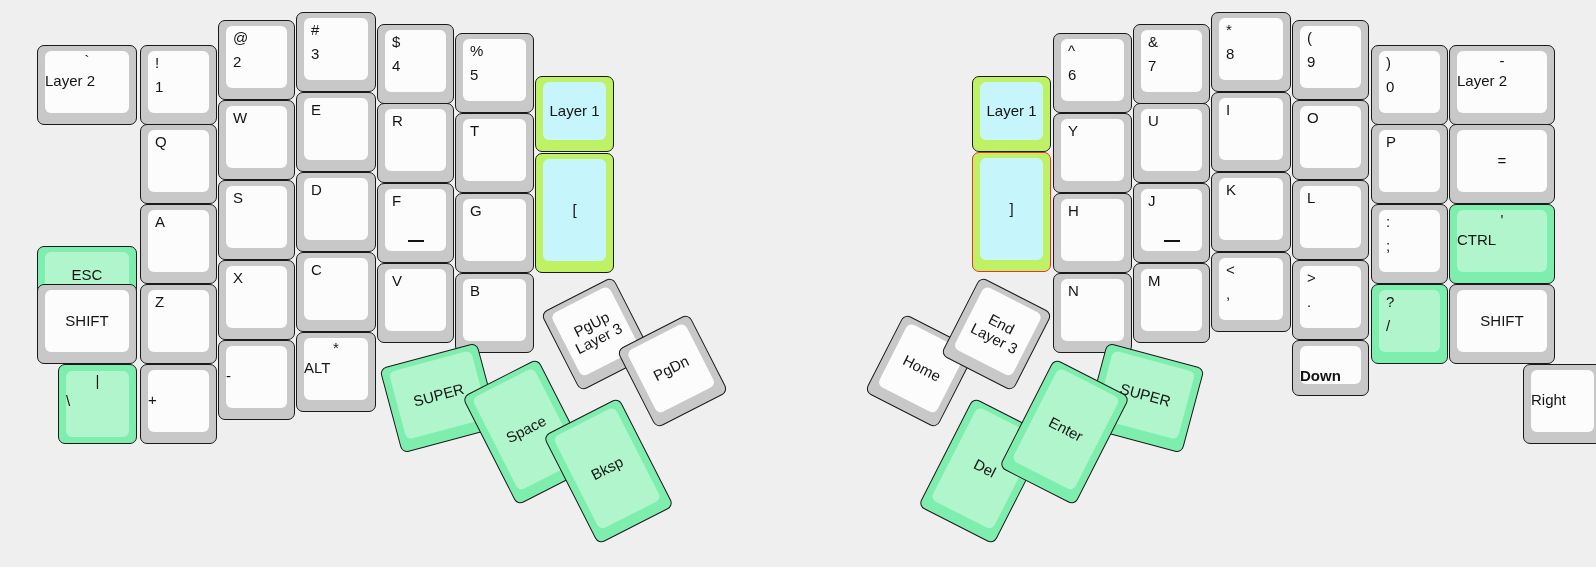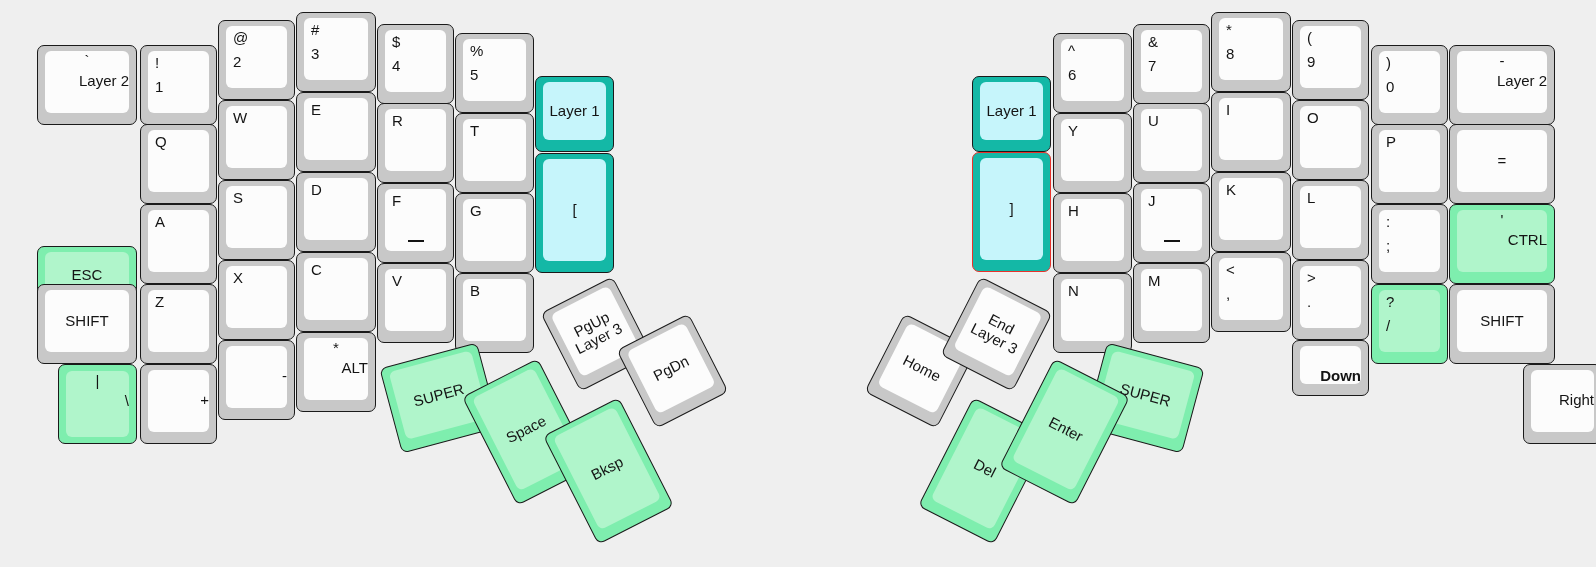--- a/index.html
+++ b/index.html
@@ -29,40 +29,40 @@
     border-radius:6px;
     background:#fcfcfc;
     left:7px;right:7px;top:5px;bottom:11px;
     display:flex;
     flex-direction:column;
     overflow:hidden;
   }
   
   .key.green{background:#7eeeae;}
   .key.green > .cap{background:#b0f5cb;}
-  .key.cyan{background:#14b8a6;}
+  .key.cyan{background:#bef264;}
   .key.cyan > .cap{background:#c6f5fb;}
   .key.sel{border-color:#e8312a;}
 
   
   .key.flat > .cap{top:6px;bottom:6px;left:7px;right:7px;}
 
   
   .lg{
     position:absolute;
     line-height:1.05;
     color:#141414;
     white-space:pre;
     font-size:15px;
   }
   .lg.tl{left:7px;top:4px;text-align:left;}
   .lg.bl{left:7px;top:28px;text-align:left;}
   .lg.ctr{left:0;right:0;text-align:center;top:50%;transform:translateY(-50%);}
   .lg.topc{left:0;right:0;text-align:center;top:2px;}
-  .lg.midc{left:0;right:0;text-align:right;top:22px;}
+  .lg.midc{left:0;right:0;text-align:left;top:22px;}
   .homing{
     position:absolute;
     left:50%;transform:translateX(-50%);
     bottom:9px;
     width:16px;height:2px;
     background:#141414;
   }
   .sub{display:block;}
 
   

